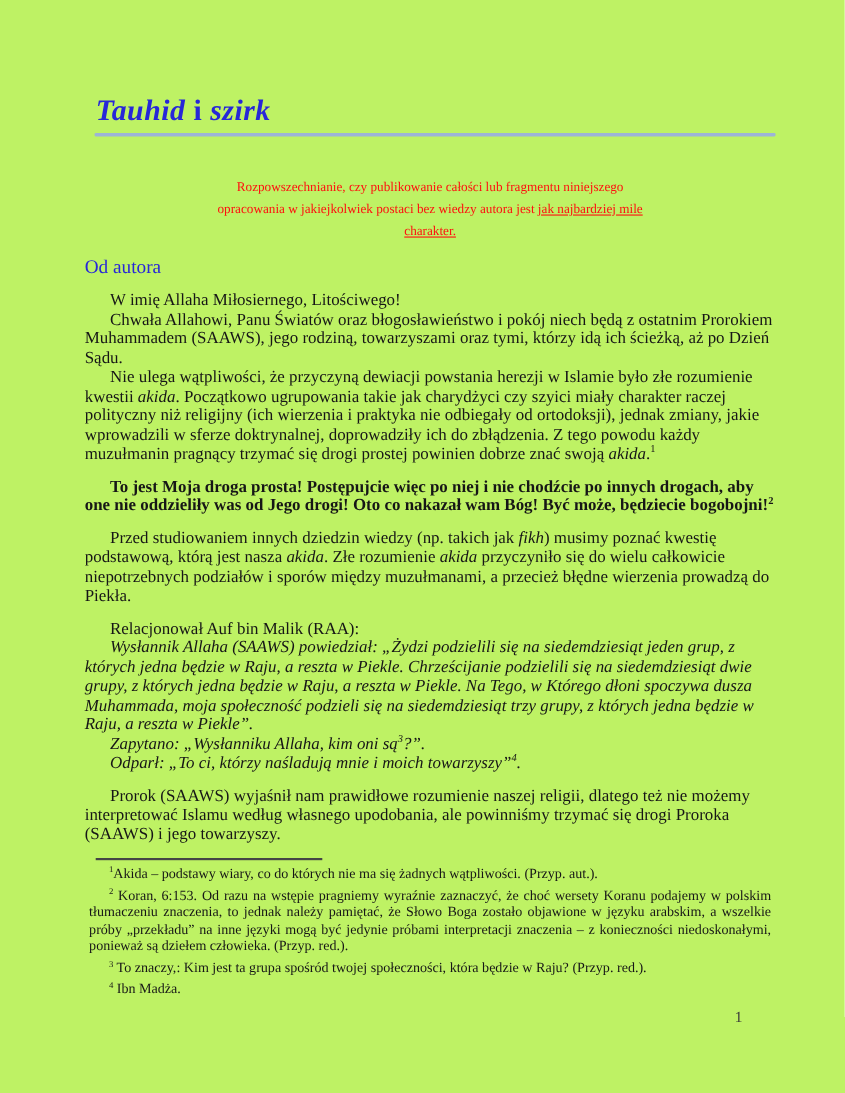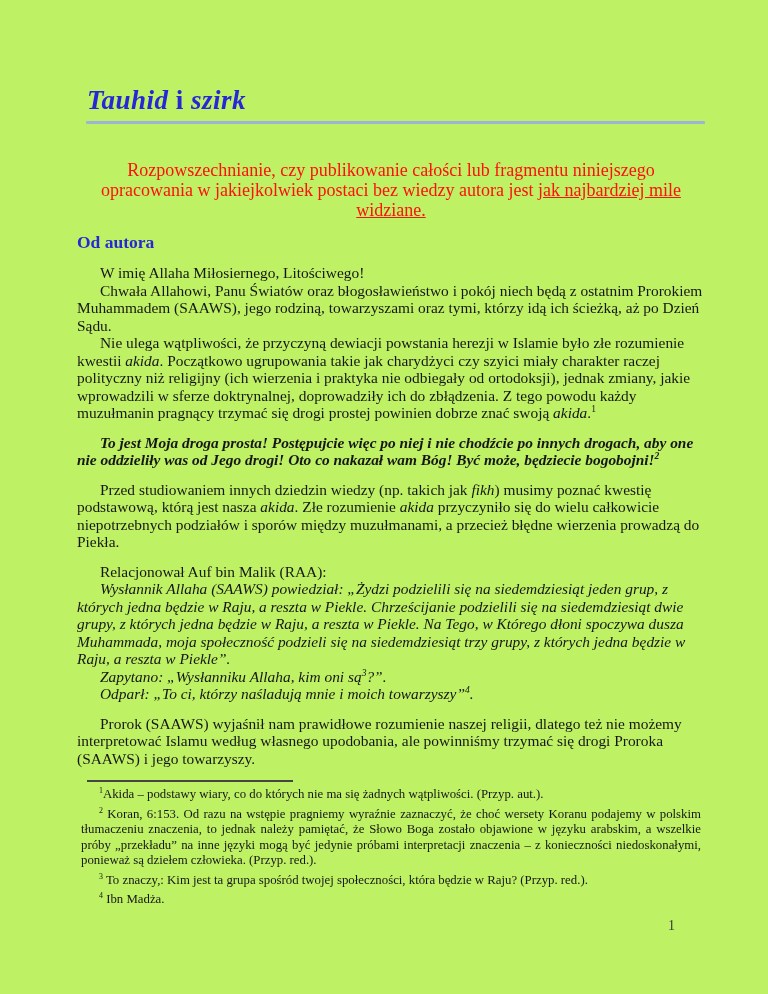--- a/index.html
+++ b/index.html
@@ -36,45 +36,45 @@
     background: #9cb4d6;
     margin: 4px 0 0 9px;
     border-radius: 1px;
   }
 
   
   .notice {
     margin: 36px 0 0 0;
     text-align: center;
     color: #ff0f0f;
-    font-size: 18px;
+    font-size: 12px;
     line-height: 20px;
   }
   .notice .u { text-decoration: underline; }
 
   
   .section-heading {
     margin: 12px 0 0 0;
     font-size: 17.5px;
     line-height: 20px;
-    font-weight: bold;
+    font-weight: normal;
     color: #2727d8;
   }
 
   
   .doc-body { margin-top: 12px; }
   .para {
     margin: 0;
     font-size: 15.4px;
     line-height: 17.5px;
     text-align: left;
   }
   .para.indent { text-indent: 23px; }
   .para.gap { margin-top: 12px; }
-  .para.koran { font-weight: bold; font-style: italic; }
+  .para.koran { font-weight: bold; }
   .para.hadith { font-style: italic; }
   .para .i { font-style: italic; }
   sup { font-size: 0.62em; line-height: 0; vertical-align: super; }
 
   
   .fn-sep {
     margin: 13px 0 0 10px;
     width: 206px;
     height: 2px;
     background: #454545;
@@ -101,21 +101,21 @@
 </style>
 </head>
 <body>
 
 <div class="page">
   <div class="content">
 
     <h1 class="doc-title" id="doc-title"><span class="i">Tauhid</span><span> i </span><span class="i">szirk</span></h1>
     <div class="title-rule"></div>
 
-    <p class="notice" id="notice"><span>Rozpowszechnianie, czy publikowanie całości lub fragmentu niniejszego</span><br><span>opracowania w jakiejkolwiek postaci bez wiedzy autora jest </span><span class="u">jak najbardziej mile</span><br><span class="u">widziane.</span></p>
+    <p class="notice" id="notice"><span>Rozpowszechnianie, czy publikowanie całości lub fragmentu niniejszego</span><br><span>opracowania w jakiejkolwiek postaci bez wiedzy autora jest </span><span class="u">jak najbardziej mile</span><br><span class="u">charakter.</span></p>
 
     <h2 class="section-heading">Od autora</h2>
 
     <div class="doc-body" id="doc-body">
         <p class="para indent"><span>W imię Allaha Miłosiernego, Litościwego!</span></p>
         <p class="para indent"><span>Chwała Allahowi, Panu Światów oraz błogosławieństwo i pokój niech będą z ostatnim Prorokiem Muhammadem (SAAWS), jego rodziną, towarzyszami oraz tymi, którzy idą ich ścieżką, aż po Dzień Sądu.</span></p>
         <p class="para indent"><span>Nie ulega wątpliwości, że przyczyną dewiacji powstania herezji w Islamie było złe rozumienie kwestii </span><span class="i">akida</span><span>. Początkowo ugrupowania takie jak charydżyci czy szyici miały charakter raczej polityczny niż religijny (ich wierzenia i praktyka nie odbiegały od ortodoksji), jednak zmiany, jakie wprowadzili w sferze doktrynalnej, doprowadziły ich do zbłądzenia. Z tego powodu każdy muzułmanin pragnący trzymać się drogi prostej powinien dobrze znać swoją </span><span class="i">akida</span><span>.</span><sup>1</sup></p>
         <p class="para indent gap koran"><span>To jest Moja droga prosta! Postępujcie więc po niej i nie chodźcie po innych drogach, aby one nie oddzieliły was od Jego drogi! Oto co nakazał wam Bóg! Być może, będziecie bogobojni!</span><sup>2</sup></p>
         <p class="para indent gap"><span>Przed studiowaniem innych dziedzin wiedzy (np. takich jak </span><span class="i">fikh</span><span>) musimy poznać kwestię podstawową, którą jest nasza </span><span class="i">akida</span><span>. Złe rozumienie </span><span class="i">akida</span><span> przyczyniło się do wielu całkowicie niepotrzebnych podziałów i sporów między muzułmanami, a przecież błędne wierzenia prowadzą do Piekła.</span></p>
         <p class="para indent gap"><span>Relacjonował Auf bin Malik (RAA):</span></p>

